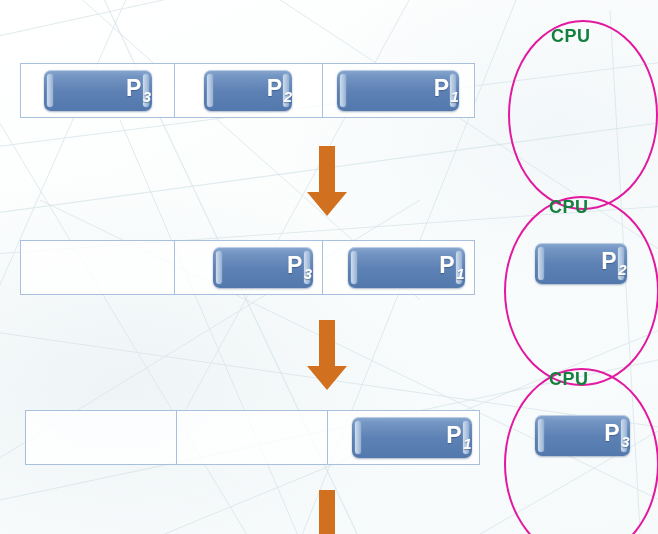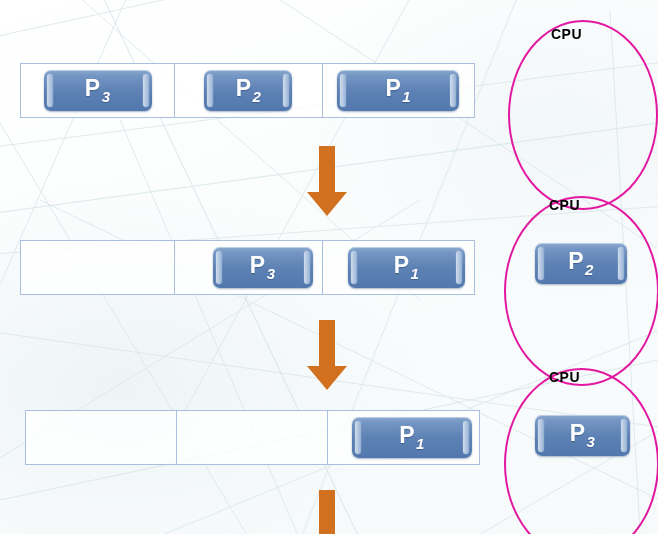--- a/index.html
+++ b/index.html
@@ -58,21 +58,21 @@
     position: relative;
     box-sizing: border-box;
     height: 41px;
     border-radius: 7px;
     background: linear-gradient(180deg, #8aa9cf 0%, #7496c4 14%, #5d81b4 52%, #5278ad 100%);
     box-shadow:
       0 1px 2px rgba(40,70,110,0.40),
       inset 0 1px 0 rgba(255,255,255,0.45);
     display: flex;
     align-items: center;
-    justify-content: center;
+    justify-content: flex-end;
   }
   
   .pblock::before,
   .pblock::after {
     content: "";
     position: absolute;
     top: 4px;
     bottom: 4px;
     width: 6px;
     border-radius: 3px;
@@ -105,22 +105,22 @@
   .cpu {
     position: absolute;
     box-sizing: border-box;
     border: 2px solid #e218a0;
     border-radius: 50%;
     background: transparent;
     z-index: 2;
   }
   .cpu-label {
     position: absolute;
-    color: #000000;
-    font-size: 14px;
+    color: #15803d;
+    font-size: 18px;
     font-weight: bold;
     letter-spacing: 0.5px;
     line-height: 1;
     z-index: 4;
     white-space: nowrap;
   }
 
   
   .arrow {
     position: absolute;

